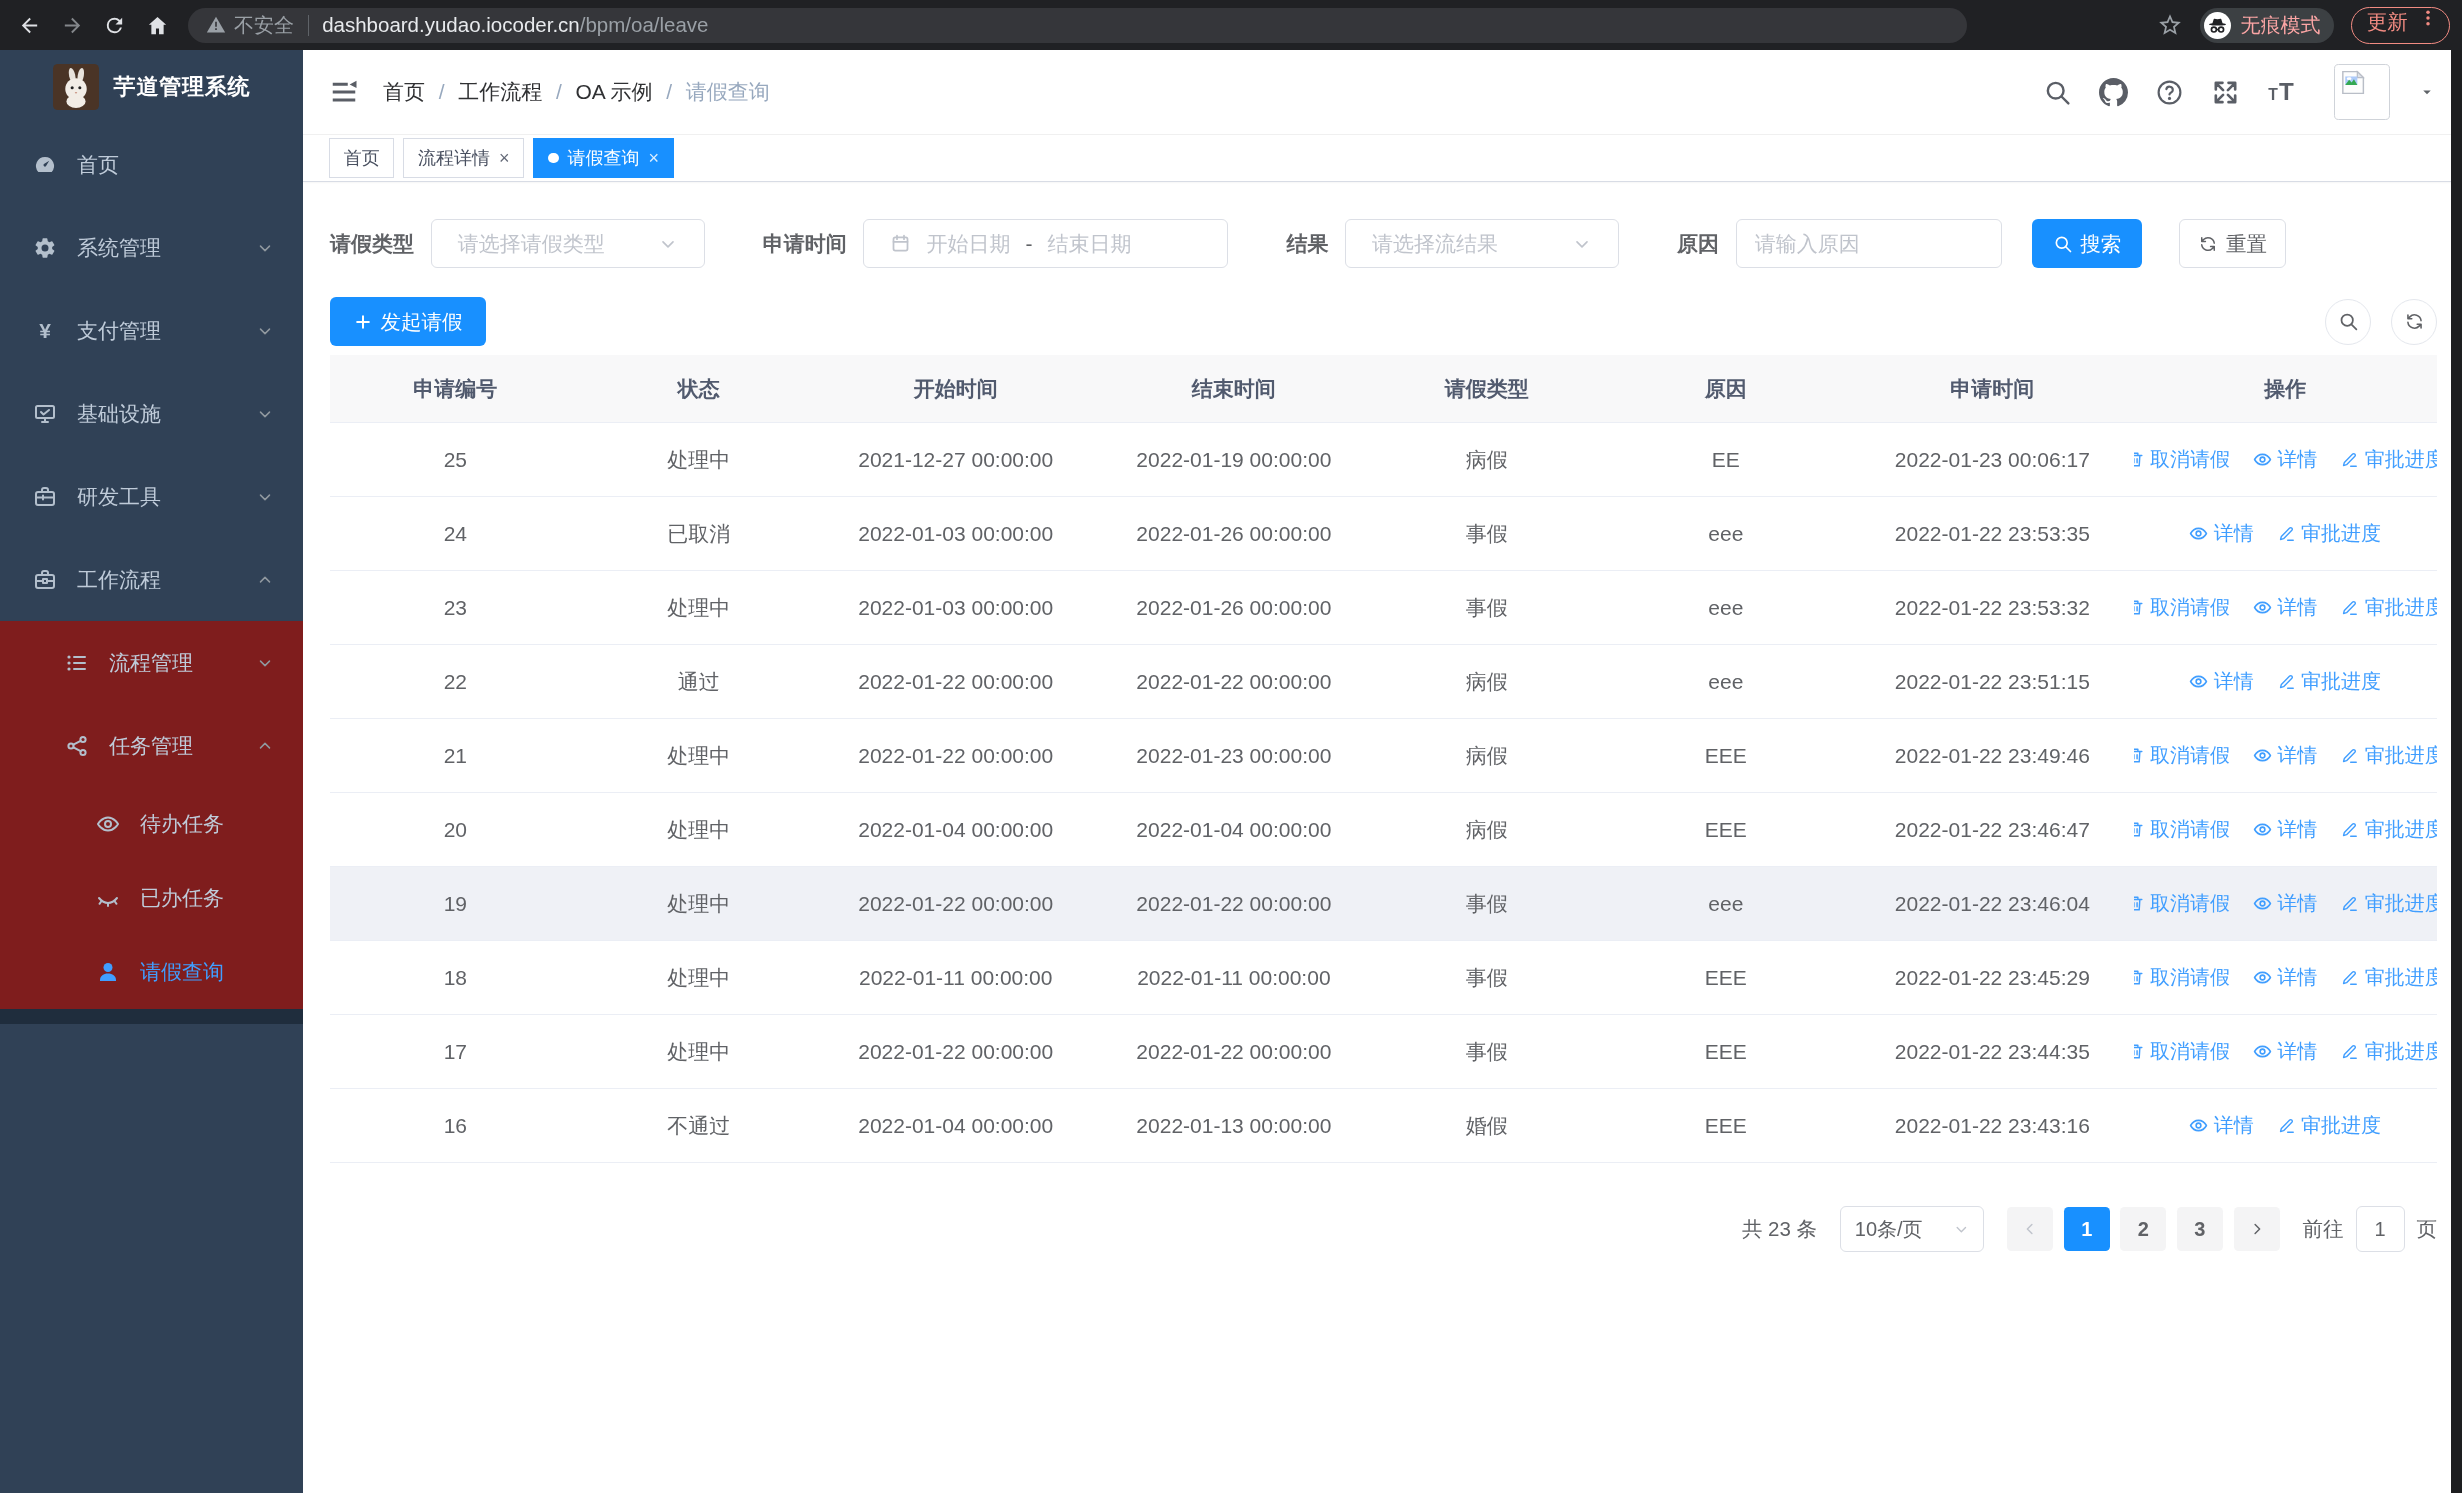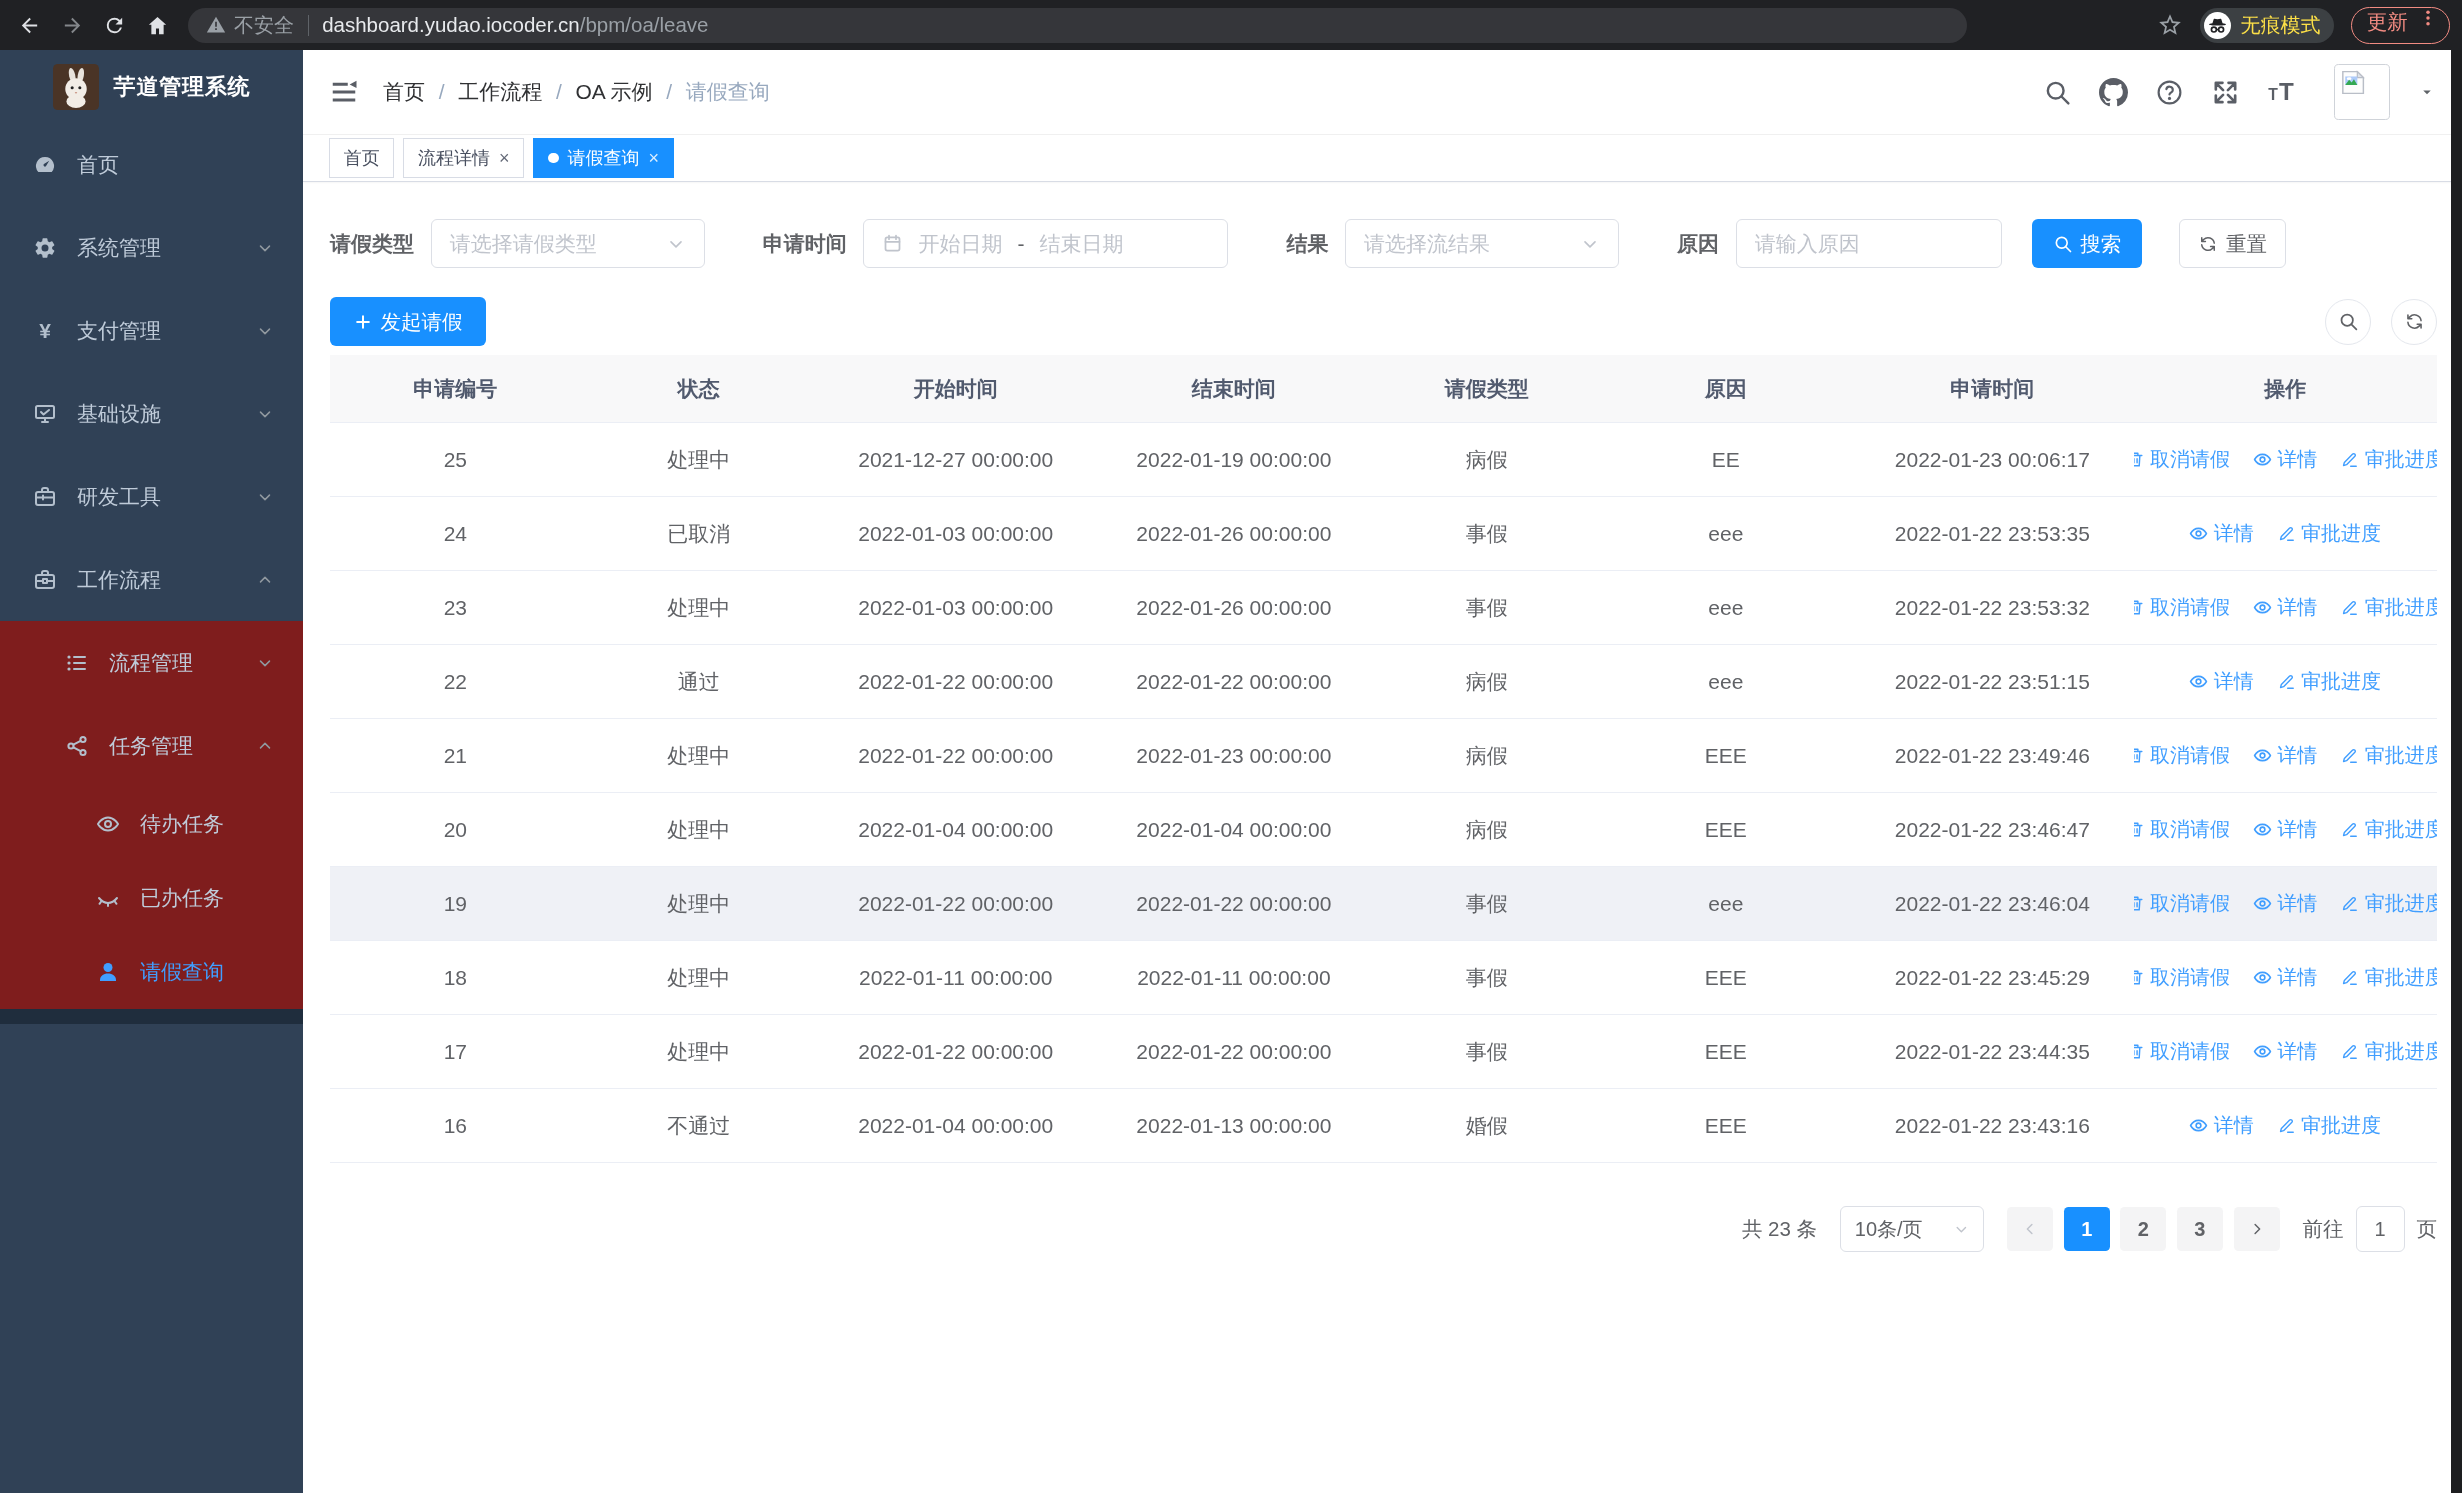--- a/index.html
+++ b/index.html
@@ -15,21 +15,21 @@
   .nav-btn { width:35px; height:35px; border-radius:50%; display:flex; align-items:center; justify-content:center; color:#dfe1e5; cursor:pointer; }
   .nav-btn .i { width:23px; height:23px; }
   .nav-btn.dim { color:#84878b; }
   .omnibox { width:1779px; height:35px; background:#35363a; border-radius:18px; display:flex; align-items:center; padding:0 18px; margin-left:6px; color:#9aa0a6; font-size:20px; cursor:text; }
   .omni-warning { width:20px; height:20px; margin-right:7.6px; }
   .omni-divider { width:0.8px; height:21px; background:#5f6368; margin:0 13.7px; }
   .url-host { color:#e8eaed; font-size:20.5px; }
   .url-path { color:#9aa0a6; font-size:20.5px; }
   .browser-right { margin-left:auto; display:flex; align-items:center; gap:16.7px; }
   .star-btn { width:26px; height:26px; color:#9aa0a6; cursor:pointer; }
-  .incognito-chip { height:35px; background:#3c4043; border-radius:18px; display:flex; align-items:center; gap:9px; padding:0 13.7px 0 4.6px; color:#fde047; font-size:20px; }
+  .incognito-chip { height:35px; background:#3c4043; border-radius:18px; display:flex; align-items:center; gap:9px; padding:0 13.7px 0 4.6px; color:#fca5a5; font-size:20px; }
   .incognito-chip .i { width:27px; height:27px; }
   .update-chip { height:37px; border:1.5px solid #f28b82; border-radius:20px; color:#f28b82; display:flex; gap:10.6px; padding:0 10.6px 0 15px; font-size:20.5px; cursor:pointer; }
   .update-chip .i { width:20px; height:20px; color:#f28b82; }
 
   
   .app { flex:1; display:flex; min-height:0; }
   .sidebar { width:303px; background:#304156; flex:none; display:flex; flex-direction:column; overflow:hidden; }
   .logo-row { height:73px; display:flex; align-items:center; justify-content:center; gap:15px; flex:none; cursor:pointer; }
   .logo-img { width:46px; height:46px; border-radius:4.6px; overflow:hidden; flex:none; }
   .logo-title { color:#fff; font-size:22px; font-weight:700; letter-spacing:0.8px; }
@@ -65,21 +65,21 @@
   .tag.active { background:#1890ff; border-color:#1890ff; color:#fff; }
   .tag .dot { width:10.6px; height:10.6px; border-radius:50%; background:#fff; }
   .tag .tag-close { font-size:18px; line-height:1; opacity:.85; }
 
   
   .page { flex:1; padding:37px 25px 0 27px; }
   .filters { display:flex; align-items:center; }
   .f-group { display:flex; align-items:center; }
   .f-group + .f-group { margin-left:58px; }
   .f-label { font-size:21px; color:#606266; font-weight:700; margin-right:16.7px; white-space:nowrap; }
-  .control { height:49px; border:1.5px solid #dcdfe6; border-radius:6px; background:#fff; display:flex; align-items:center; font-size:21px; color:#c0c4cc; padding:0 18px; cursor:pointer; }
+  .control { height:49px; border:1.5px solid #dcdfe6; border-radius:6px; background:#fff; display:flex; align-items:center; font-size:21px; color:#c0c4cc; padding:0 26px; cursor:pointer; }
   .control .ph { color:#c0c4cc; }
   .sel { width:274px; justify-content:space-between; }
   .sel .i { width:20px; height:20px; color:#c0c4cc; }
   .daterange { width:365px; gap:15px; cursor:text; }
   .daterange .i { width:21px; height:21px; color:#c0c4cc; }
   .daterange .sep { color:#606266; }
   input.input-ctl { width:266px; height:49px; border:1.5px solid #dcdfe6; border-radius:6px; font-size:21px; color:#606266; padding:0 18px; outline:none; font-family:inherit; }
   input.input-ctl::placeholder { color:#c0c4cc; }
   .btn { height:49px; border-radius:6px; font-size:20.5px; display:inline-flex; align-items:center; justify-content:center; gap:7.6px; cursor:pointer; border:none; font-family:inherit; }
   .btn .i { width:20px; height:20px; }

